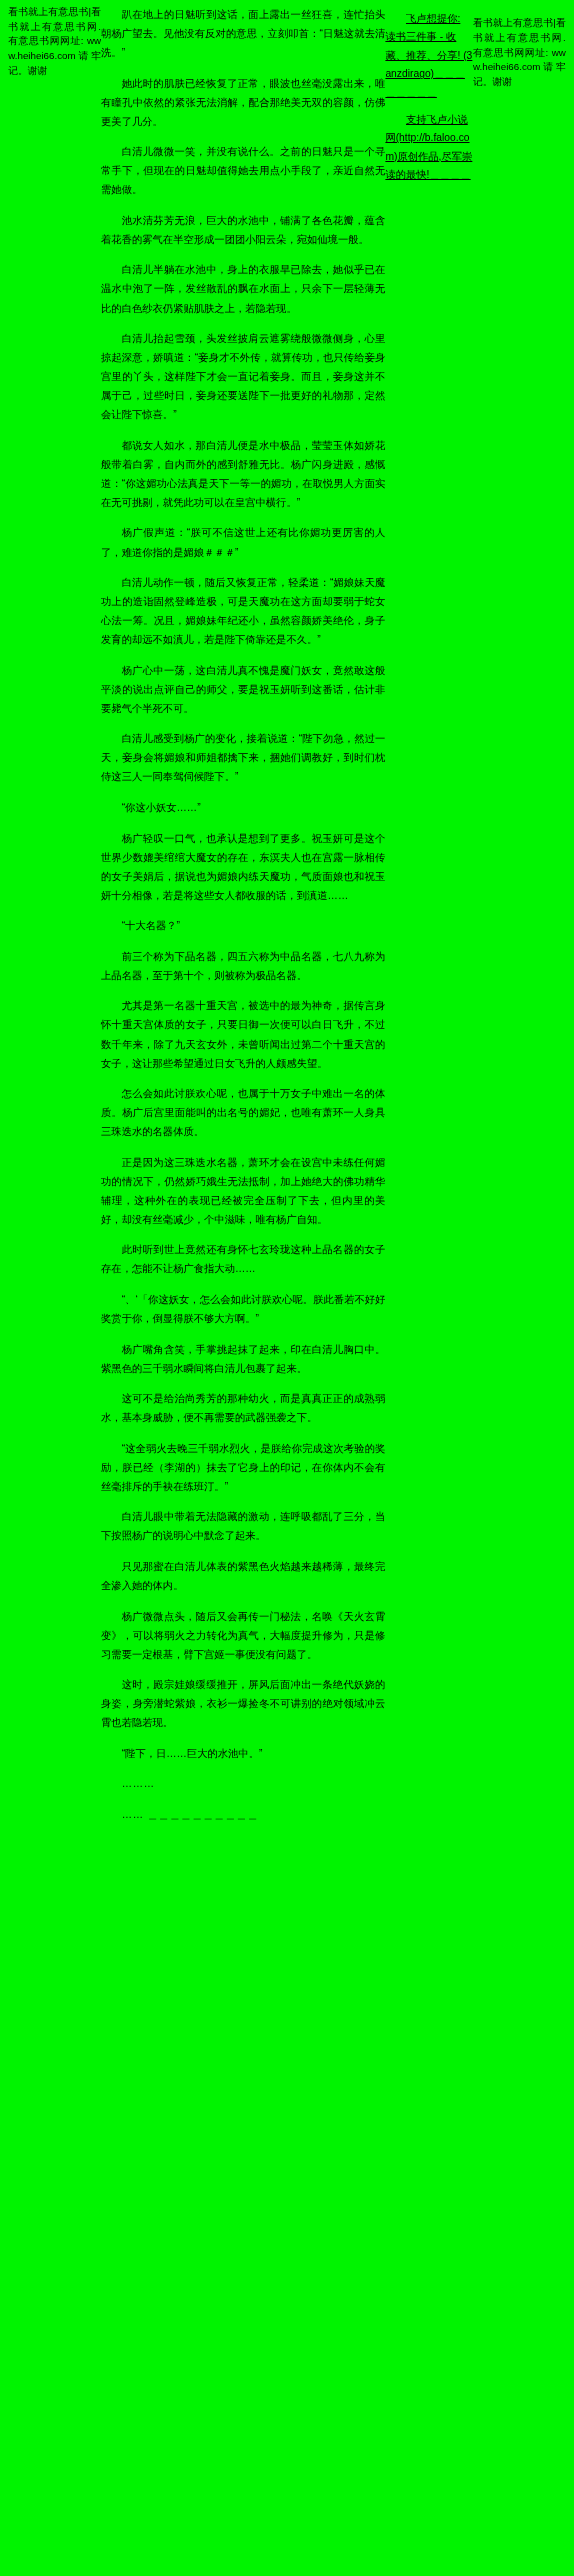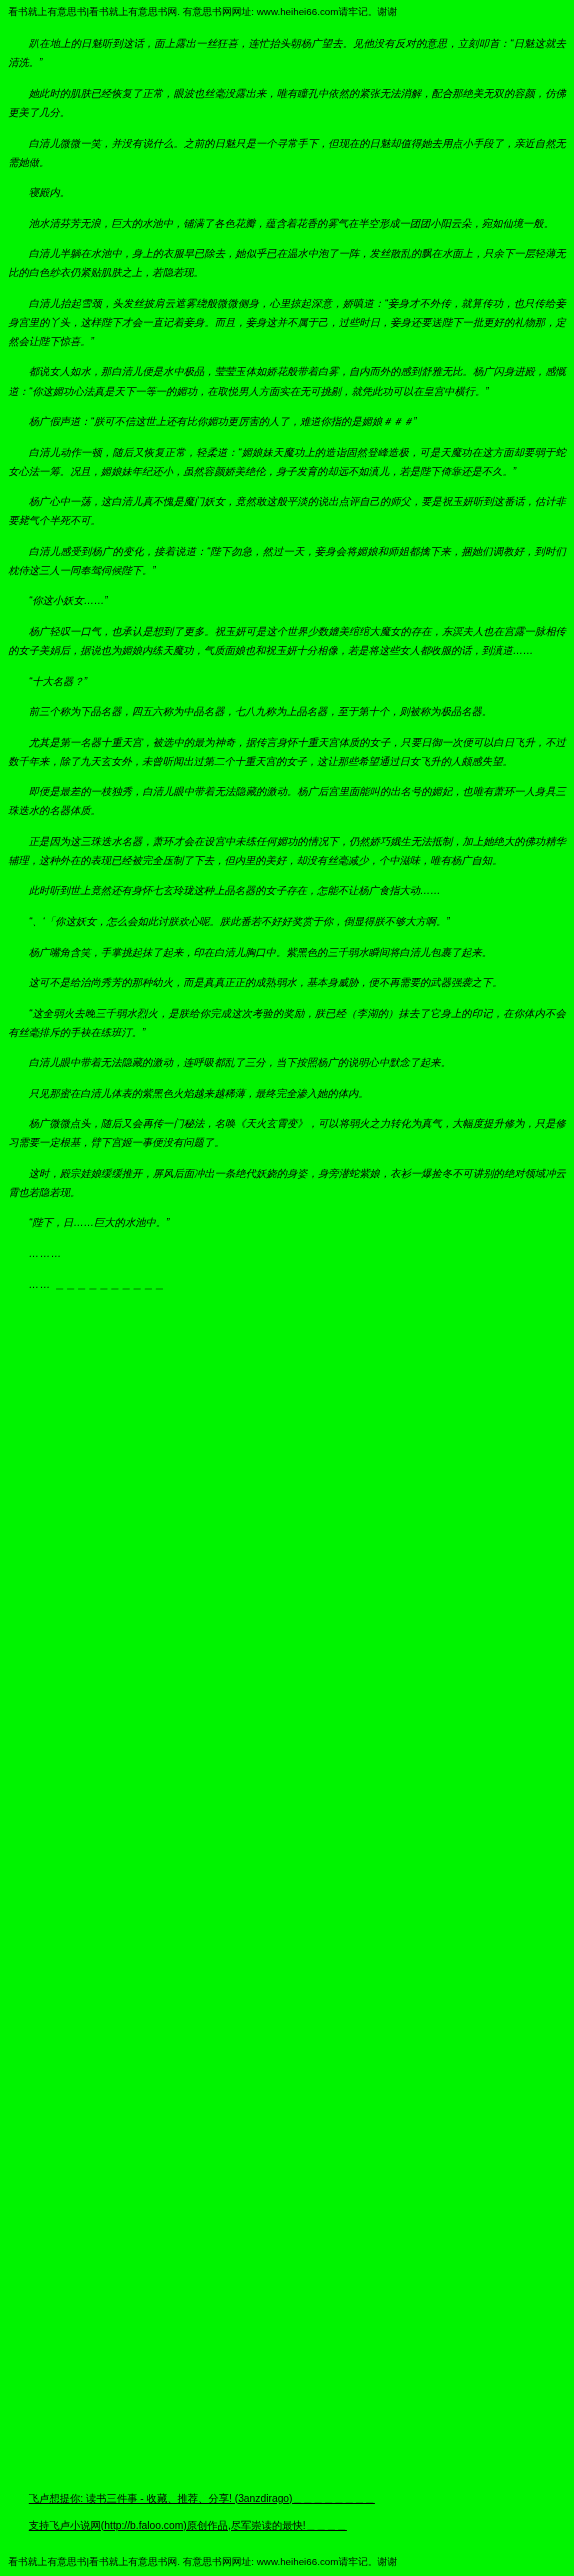--- a/index.html
+++ b/index.html
@@ -13,41 +13,40 @@
     color: #000000;
     font-family: "Liberation Sans", "DejaVu Sans", sans-serif;
     box-sizing: border-box;
   }
   .page {
     box-sizing: border-box;
     width: 574px;
     min-height: 2576px;
     padding: 4.9px 8.2px 6.6px 8.2px;
     display: flex;
-    flex-direction: column;
+    flex-direction: row;
   }
   .banner {
     font-size: 9.8px;
     line-height: 1.5;
     text-align: justify;
     word-break: break-all;
   }
   .banner.top { margin-bottom: 14.8px; }
   .banner.bottom { margin-top: 11.5px; }
   .content {
     flex: 1 1 auto;
     font-size: 10.3px;
     line-height: 1.85;
     text-align: justify;
     word-break: break-all;
   }
   .content p.para {
     margin: 0 0 11.5px 0;
     text-indent: 2em;
-    font-style: italic;
   }
   .content p.para.dots {
     text-indent: 2em;
     letter-spacing: 0.8px;
   }
   .footer-notes {
     font-size: 10.3px;
     line-height: 1.8;
     margin-top: 4.9px;
     word-break: break-all;
@@ -62,35 +61,34 @@
 <body>
 
 <div class="page">
 
   <div class="banner top">看书就上有意思书|看书就上有意思书网. 有意思书网网址: www.heihei66.com请牢记。谢谢</div>
 
   <main class="content">
       <p class="para">趴在地上的日魅听到这话，面上露出一丝狂喜，连忙抬头朝杨广望去。见他没有反对的意思，立刻叩首：“日魅这就去清洗。”</p>
       <p class="para">她此时的肌肤已经恢复了正常，眼波也丝毫没露出来，唯有瞳孔中依然的紧张无法消解，配合那绝美无双的容颜，仿佛更美了几分。</p>
       <p class="para">白清儿微微一笑，并没有说什么。之前的日魅只是一个寻常手下，但现在的日魅却值得她去用点小手段了，亲近自然无需她做。</p>
-      <p class="para">寝殿内。</p>
       <p class="para">池水清芬芳无浪，巨大的水池中，铺满了各色花瓣，蕴含着花香的雾气在半空形成一团团小阳云朵，宛如仙境一般。</p>
       <p class="para">白清儿半躺在水池中，身上的衣服早已除去，她似乎已在温水中泡了一阵，发丝散乱的飘在水面上，只余下一层轻薄无比的白色纱衣仍紧贴肌肤之上，若隐若现。</p>
       <p class="para">白清儿抬起雪颈，头发丝披肩云遮雾绕般微微侧身，心里掠起深意，娇嗔道：“妾身才不外传，就算传功，也只传给妾身宫里的丫头，这样陛下才会一直记着妾身。而且，妾身这并不属于己，过些时日，妾身还要送陛下一批更好的礼物那，定然会让陛下惊喜。”</p>
       <p class="para">都说女人如水，那白清儿便是水中极品，莹莹玉体如娇花般带着白雾，自内而外的感到舒雅无比。杨广闪身进殿，感慨道：“你这媚功心法真是天下一等一的媚功，在取悦男人方面实在无可挑剔，就凭此功可以在皇宫中横行。”</p>
       <p class="para">杨广假声道：“朕可不信这世上还有比你媚功更厉害的人了，难道你指的是媚娘＃＃＃”</p>
       <p class="para">白清儿动作一顿，随后又恢复正常，轻柔道：“媚娘妹天魔功上的造诣固然登峰造极，可是天魔功在这方面却要弱于蛇女心法一筹。况且，媚娘妹年纪还小，虽然容颜娇美绝伦，身子发育的却远不如滇儿，若是陛下倚靠还是不久。”</p>
       <p class="para">杨广心中一荡，这白清儿真不愧是魔门妖女，竟然敢这般平淡的说出点评自己的师父，要是祝玉妍听到这番话，估计非要毙气个半死不可。</p>
       <p class="para">白清儿感受到杨广的变化，接着说道：“陛下勿急，然过一天，妾身会将媚娘和师姐都擒下来，捆她们调教好，到时们枕侍这三人一同奉驾伺候陛下。”</p>
       <p class="para">“你这小妖女……”</p>
       <p class="para">杨广轻叹一口气，也承认是想到了更多。祝玉妍可是这个世界少数媲美绾绾大魔女的存在，东溟夫人也在宫露一脉相传的女子美娟后，据说也为媚娘内练天魔功，气质面娘也和祝玉妍十分相像，若是将这些女人都收服的话，到滇道……</p>
       <p class="para">“十大名器？”</p>
       <p class="para">前三个称为下品名器，四五六称为中品名器，七八九称为上品名器，至于第十个，则被称为极品名器。</p>
       <p class="para">尤其是第一名器十重天宫，被选中的最为神奇，据传言身怀十重天宫体质的女子，只要日御一次便可以白日飞升，不过数千年来，除了九天玄女外，未曾听闻出过第二个十重天宫的女子，这让那些希望通过日女飞升的人颇感失望。</p>
-      <p class="para">即便是最差的一枝独秀，白清儿眼中带着无法隐藏的激动。杨广后宫里面能叫的出名号的媚妃，也唯有萧环一人身具三珠迭水的名器体质。</p>
+      <p class="para">怎么会如此讨朕欢心呢，也属于十万女子中难出一名的体质。杨广后宫里面能叫的出名号的媚妃，也唯有萧环一人身具三珠迭水的名器体质。</p>
       <p class="para">正是因为这三珠迭水名器，萧环才会在设宫中未练任何媚功的情况下，仍然娇巧娥生无法抵制，加上她绝大的佛功精华辅理，这种外在的表现已经被完全压制了下去，但内里的美好，却没有丝毫减少，个中滋味，唯有杨广自知。</p>
       <p class="para">此时听到世上竟然还有身怀七玄玲珑这种上品名器的女子存在，怎能不让杨广食指大动……</p>
       <p class="para">“、‘「你这妖女，怎么会如此讨朕欢心呢。朕此番若不好好奖赏于你，倒显得朕不够大方啊。”</p>
       <p class="para">杨广嘴角含笑，手掌挑起抹了起来，印在白清儿胸口中。紫黑色的三千弱水瞬间将白清儿包裹了起来。</p>
       <p class="para">这可不是给治尚秀芳的那种幼火，而是真真正正的成熟弱水，基本身威胁，便不再需要的武器强袭之下。</p>
       <p class="para">“这全弱火去晚三千弱水烈火，是朕给你完成这次考验的奖励，朕已经（李湖的）抹去了它身上的印记，在你体内不会有丝毫排斥的手袂在练班汀。”</p>
       <p class="para">白清儿眼中带着无法隐藏的激动，连呼吸都乱了三分，当下按照杨广的说明心中默念了起来。</p>
       <p class="para">只见那蜜在白清儿体表的紫黑色火焰越来越稀薄，最终完全渗入她的体内。</p>
       <p class="para">杨广微微点头，随后又会再传一门秘法，名唤《天火玄霄变》，可以将弱火之力转化为真气，大幅度提升修为，只是修习需要一定根基，臂下宫姬一事便没有问题了。</p>
       <p class="para">这时，殿宗娃娘缓缓推开，屏风后面冲出一条绝代妖娆的身姿，身旁潜蛇紫娘，衣衫一爆捡冬不可讲别的绝对领域冲云霄也若隐若现。</p>

